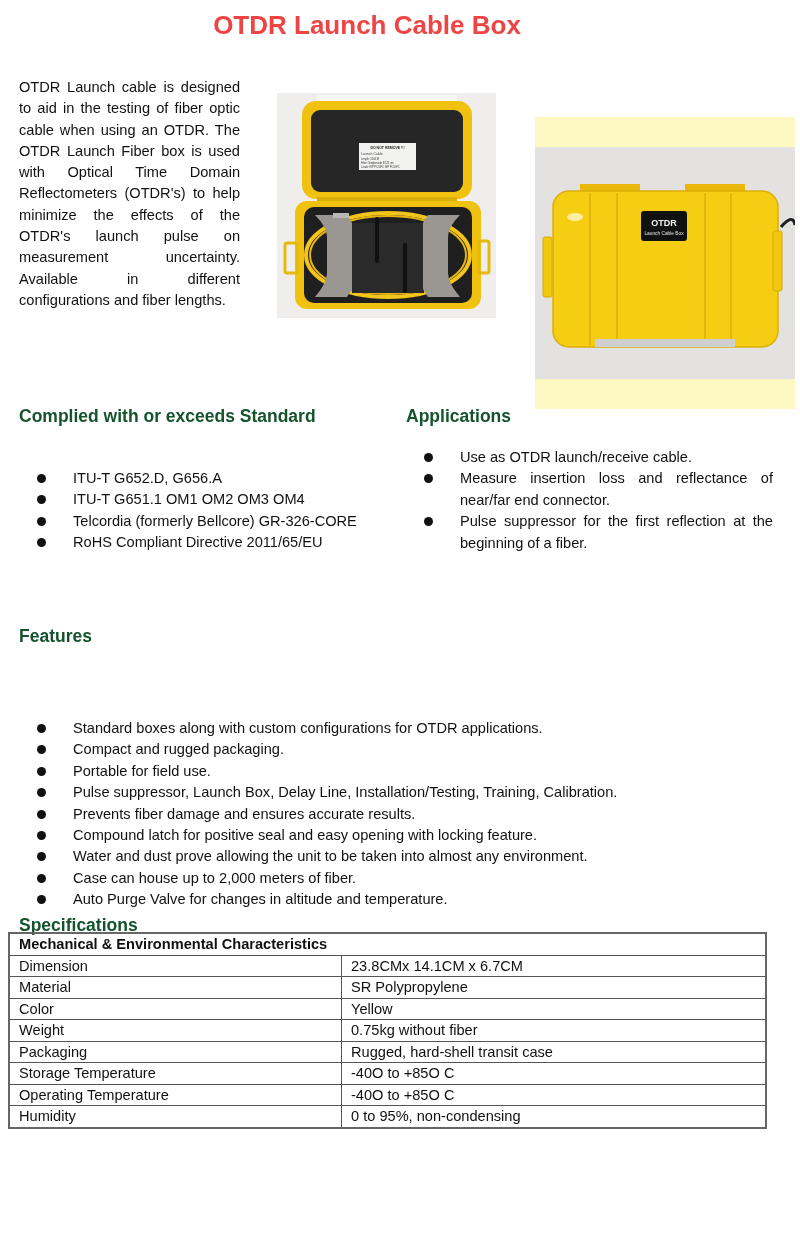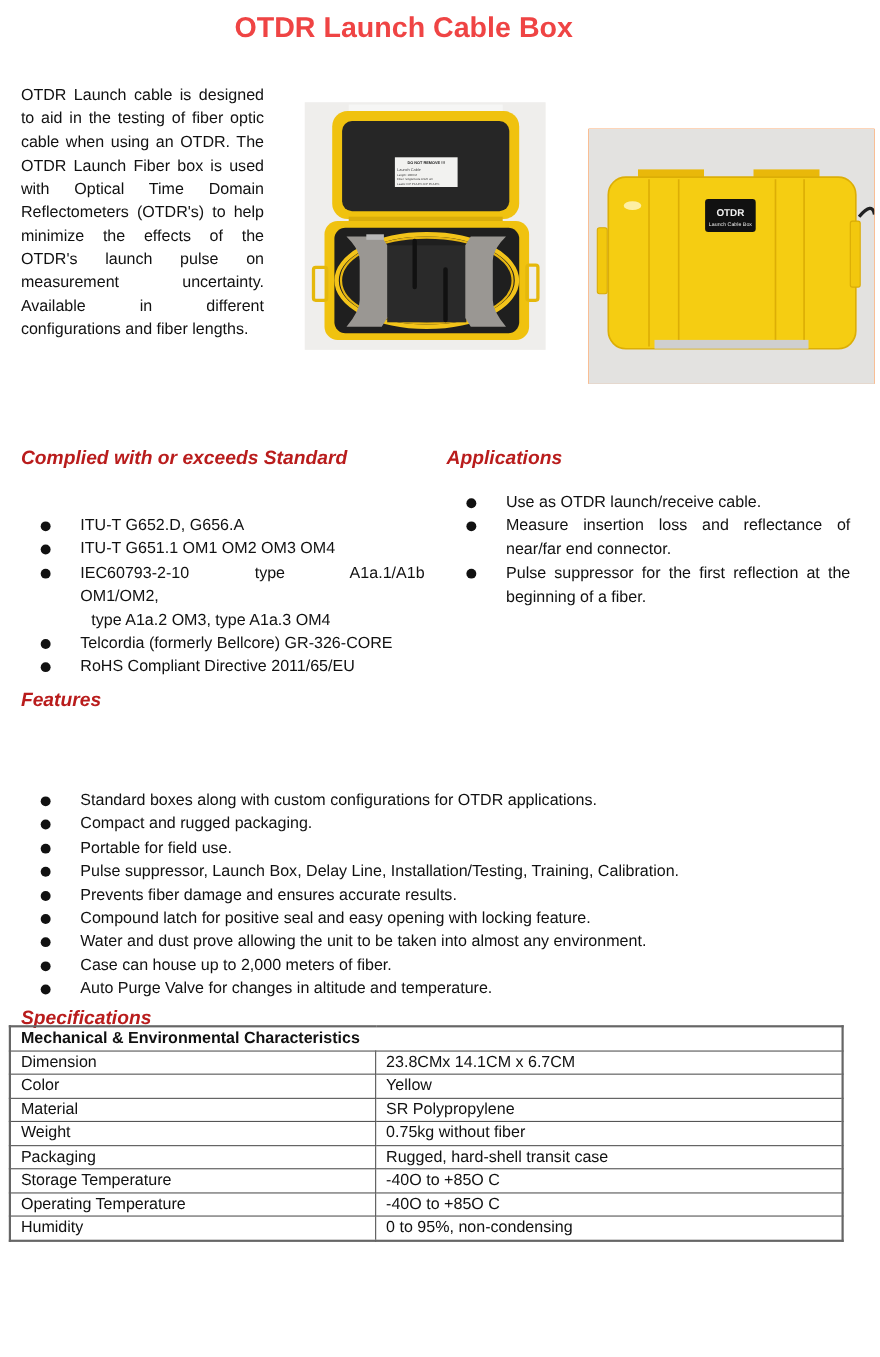--- a/index.html
+++ b/index.html
@@ -10,25 +10,25 @@
   .title {
     position: absolute; top: 10px; left: 0; width: 734px; text-align: center;
     font-size: 26px; font-weight: bold; color: #ef4444;
   }
   .intro {
     position: absolute; left: 19px; top: 77px; width: 221px;
     font-size: 14.6px; line-height: 21.3px; text-align: justify;
   }
   .photo { position: absolute; overflow: hidden; }
   .photo-open { left: 277px; top: 93px; width: 219px; height: 225px; background: #f0efed; }
-  .photo-closed { left: 535px; top: 117px; width: 260px; height: 232px; background: #f97316; }
+  .photo-closed { left: 535px; top: 117px; width: 260px; height: 292px; background: #fef9c3; }
   .photo svg { display: block; width: 100%; height: 100%; }
 
   .h2 {
-    position: absolute; font-size: 17.5px; font-weight: bold; color: #b91c1c; font-style: italic;
+    position: absolute; font-size: 17.5px; font-weight: bold; color: #14532d;
   }
   ul.bul { list-style: none; margin: 17px; padding: 0; position: absolute; font-size: 14.6px; line-height: 21.4px; }
   ul.bul li { position: relative; padding-left: 37px; }
   ul.bul li .dot {
     position: absolute; left: 1px; top: 6px; width: 9px; height: 9px; border-radius: 50%; background: #111;
   }
   .std { left: 19px; top: 451px; width: 350px; }
   .std li.justify .txt { display: block; text-align: justify; text-align-last: justify; }
   .std .cont { display: block; padding-left: 10px; }
   .apps { left: 406px; top: 430px; width: 350px; }
@@ -105,26 +105,20 @@
     <rect x="106" y="64" width="46" height="30" rx="3" fill="#111"></rect>
     <text x="129" y="79" font-size="9" font-weight="bold" text-anchor="middle" font-family="Liberation Sans, sans-serif" fill="#f2f2f2">OTDR</text>
     <text x="129" y="88" font-size="4.8" text-anchor="middle" font-family="Liberation Sans, sans-serif" fill="#e6e6e6">Launch Cable Box</text>
   </svg>
 </div>
 
 <div class="h2" style="left:19px; top:406px;">Complied with or exceeds Standard</div>
 <ul class="bul std">
   <li><span class="dot"></span><span class="txt">ITU-T G652.D, G656.A</span></li>
   <li><span class="dot"></span><span class="txt">ITU-T G651.1 OM1 OM2 OM3 OM4</span></li>
-  <li class="justify">
-      <span class="dot"></span>
-      <span class="txt">IEC60793-2-10 type A1a.1/A1b</span>
-      <span style="display:block">OM1/OM2,</span>
-      <span class="cont">type A1a.2 OM3, type A1a.3 OM4</span>
-    </li>
   <li><span class="dot"></span><span class="txt">Telcordia (formerly Bellcore) GR-326-CORE</span></li>
   <li><span class="dot"></span><span class="txt">RoHS Compliant Directive 2011/65/EU</span></li>
 </ul>
 
 <div class="h2" style="left:406px; top:406px;">Applications</div>
 <ul class="bul apps">
   <li>
       <span class="dot"></span>
       <span class="txt">Use as OTDR launch/receive cable.</span>
     </li>
@@ -155,26 +149,26 @@
 <table class="spec">
   <tbody>
     <tr>
       <td class="head" colspan="2">Mechanical &amp; Environmental Characteristics</td>
     </tr>
     <tr>
         <td class="c1">Dimension</td>
         <td>23.8CMx 14.1CM x 6.7CM</td>
       </tr>
     <tr>
+        <td class="c1">Material</td>
+        <td>SR Polypropylene</td>
+      </tr>
+    <tr>
         <td class="c1">Color</td>
         <td>Yellow</td>
-      </tr>
-    <tr>
-        <td class="c1">Material</td>
-        <td>SR Polypropylene</td>
       </tr>
     <tr>
         <td class="c1">Weight</td>
         <td>0.75kg without fiber</td>
       </tr>
     <tr>
         <td class="c1">Packaging</td>
         <td>Rugged, hard-shell transit case</td>
       </tr>
     <tr>

